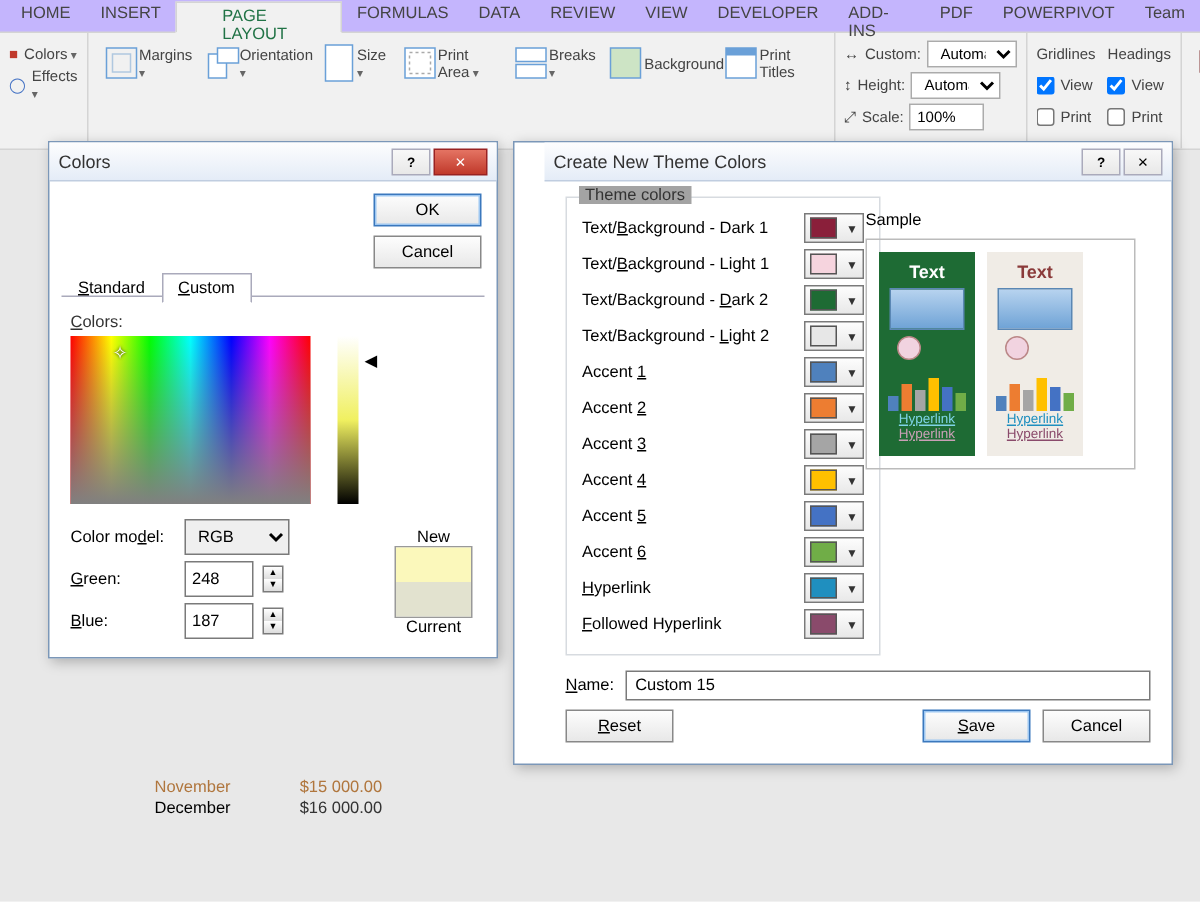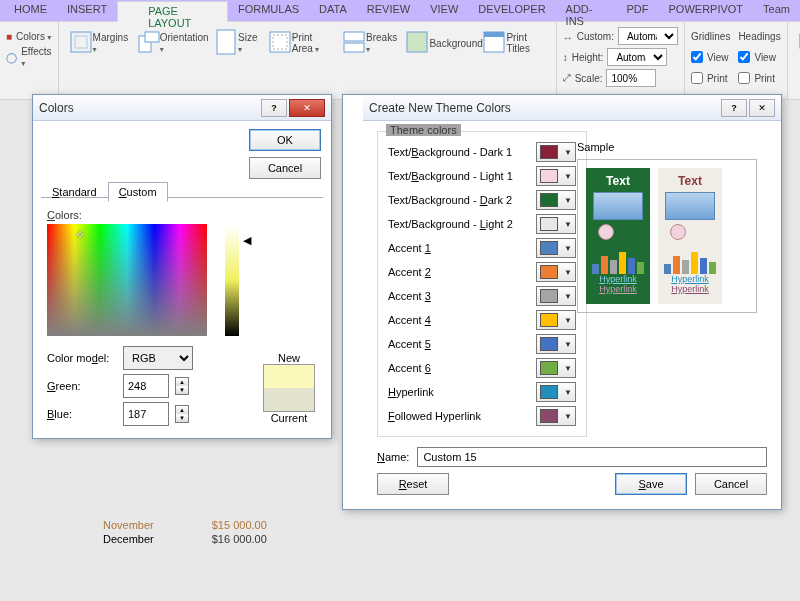--- a/index.html
+++ b/index.html
@@ -16,21 +16,21 @@
 .rbtn { display: flex; flex-direction: row; align-items: center; padding: 2px 4px; color: #444; font-size: 10px; min-width: 40px; }
 .ricon { width: 28px; height: 28px; margin-bottom: 2px; display: flex; align-items: center; justify-content: center; }
 .rsmall { display: flex; flex-direction: column; gap: 1px; font-size: 10px; color: #444; }
 .rrow { display: flex; align-items: center; gap: 4px; height: 20px; }
 .rinput { width: 60px; height: 18px; border: 1px solid #ababab; background: #fff; font-size: 10px; padding: 0 4px; }
 .rcheck { width: 12px; height: 12px; }
 .dd-arrow::after { content: " ▾"; font-size: 8px; color: #666; }
 
 
 .sheet-bg { position: absolute; top: 100px; left: 0; right: 0; bottom: 0; background: #e8e8e8; }
-.sheet-row { position: absolute; left: 100px; top: 418px; display: flex; gap: 52px; font-size: 11px; }
+.sheet-row { position: absolute; left: 100px; top: 418px; display: flex; gap: 40px; font-size: 11px; }
 .sheet-cell { padding: 1px 3px; }
 
 
 .dialog { position: absolute; background: #fff; border: 1px solid #7b97b8; box-shadow: 2px 2px 8px rgba(0,0,0,.25); }
 .titlebar { background: linear-gradient(#fdfdfe,#e4ecf7); height: 26px; display: flex; align-items: center; padding: 0 6px; border-bottom: 1px solid #c0cde0; }
 .titlebar .title { flex: 1; font-size: 12px; color: #333; }
 .winbtn { width: 26px; height: 18px; border: 1px solid #aab; background: linear-gradient(#f8f8f8,#e8e8e8); margin-left: 2px; display: flex; align-items: center; justify-content: center; font-size: 9px; }
 .winbtn.close { background: linear-gradient(#e47463,#c0392b); color: #fff; border-color: #922; width: 36px; }
 .winbtn.help { font-weight: bold; }
 

